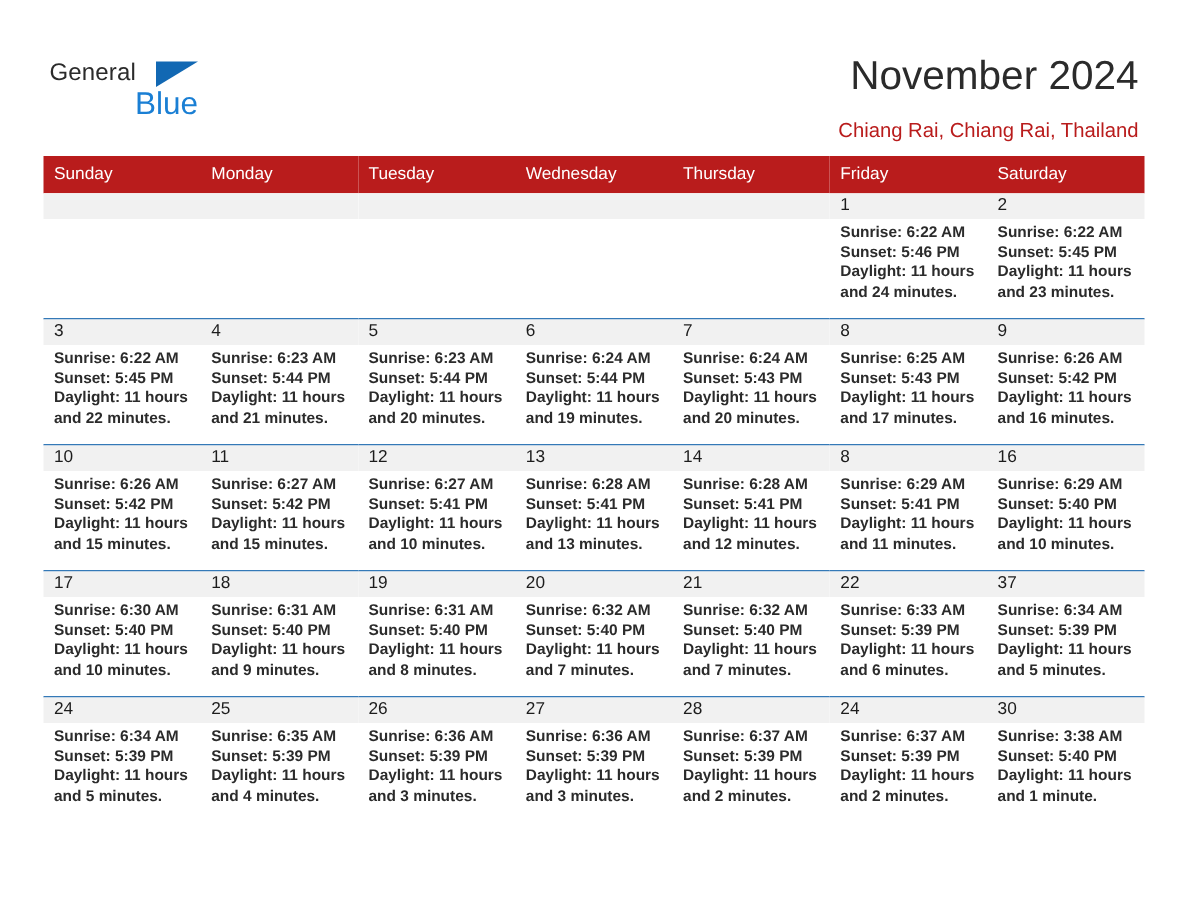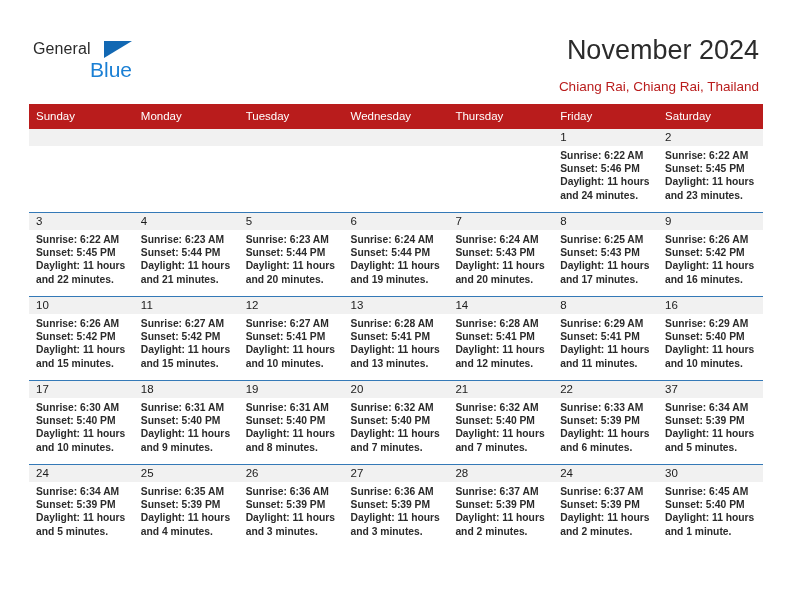--- a/index.html
+++ b/index.html
@@ -528,21 +528,21 @@
                 <div>Sunset: 5:39 PM</div>
                 <div>Daylight: 11 hours</div>
                 <div>and 2 minutes.</div>
               </div>
             </div>
           </td>
           <td>
             <div class="daycell">
               <div class="daynum-band">30</div>
               <div class="dayinfo">
-                <div>Sunrise: 6:45 AM</div>
+                <div>Sunrise: 3:38 AM</div>
                 <div>Sunset: 5:40 PM</div>
                 <div>Daylight: 11 hours</div>
                 <div>and 1 minute.</div>
               </div>
             </div>
           </td>
         </tr>
       </tbody>
   </table>
 

